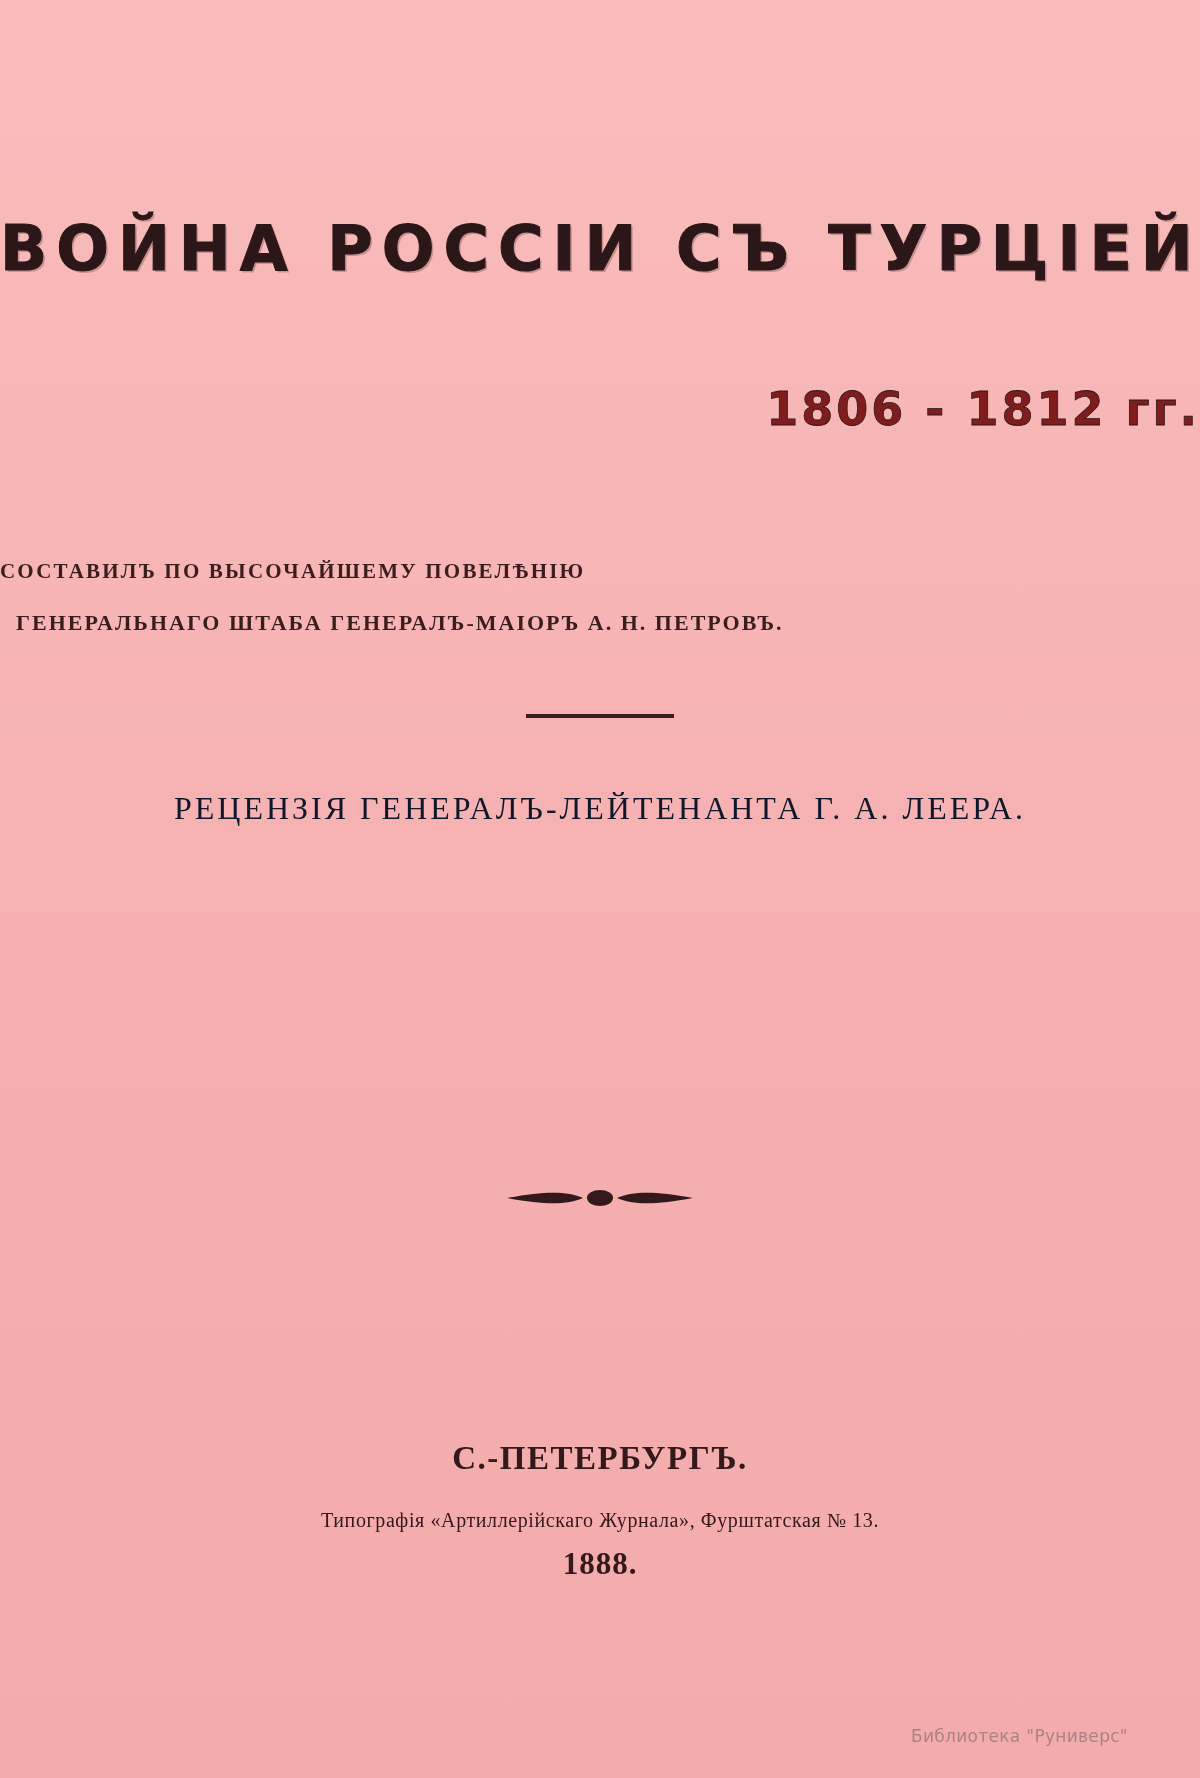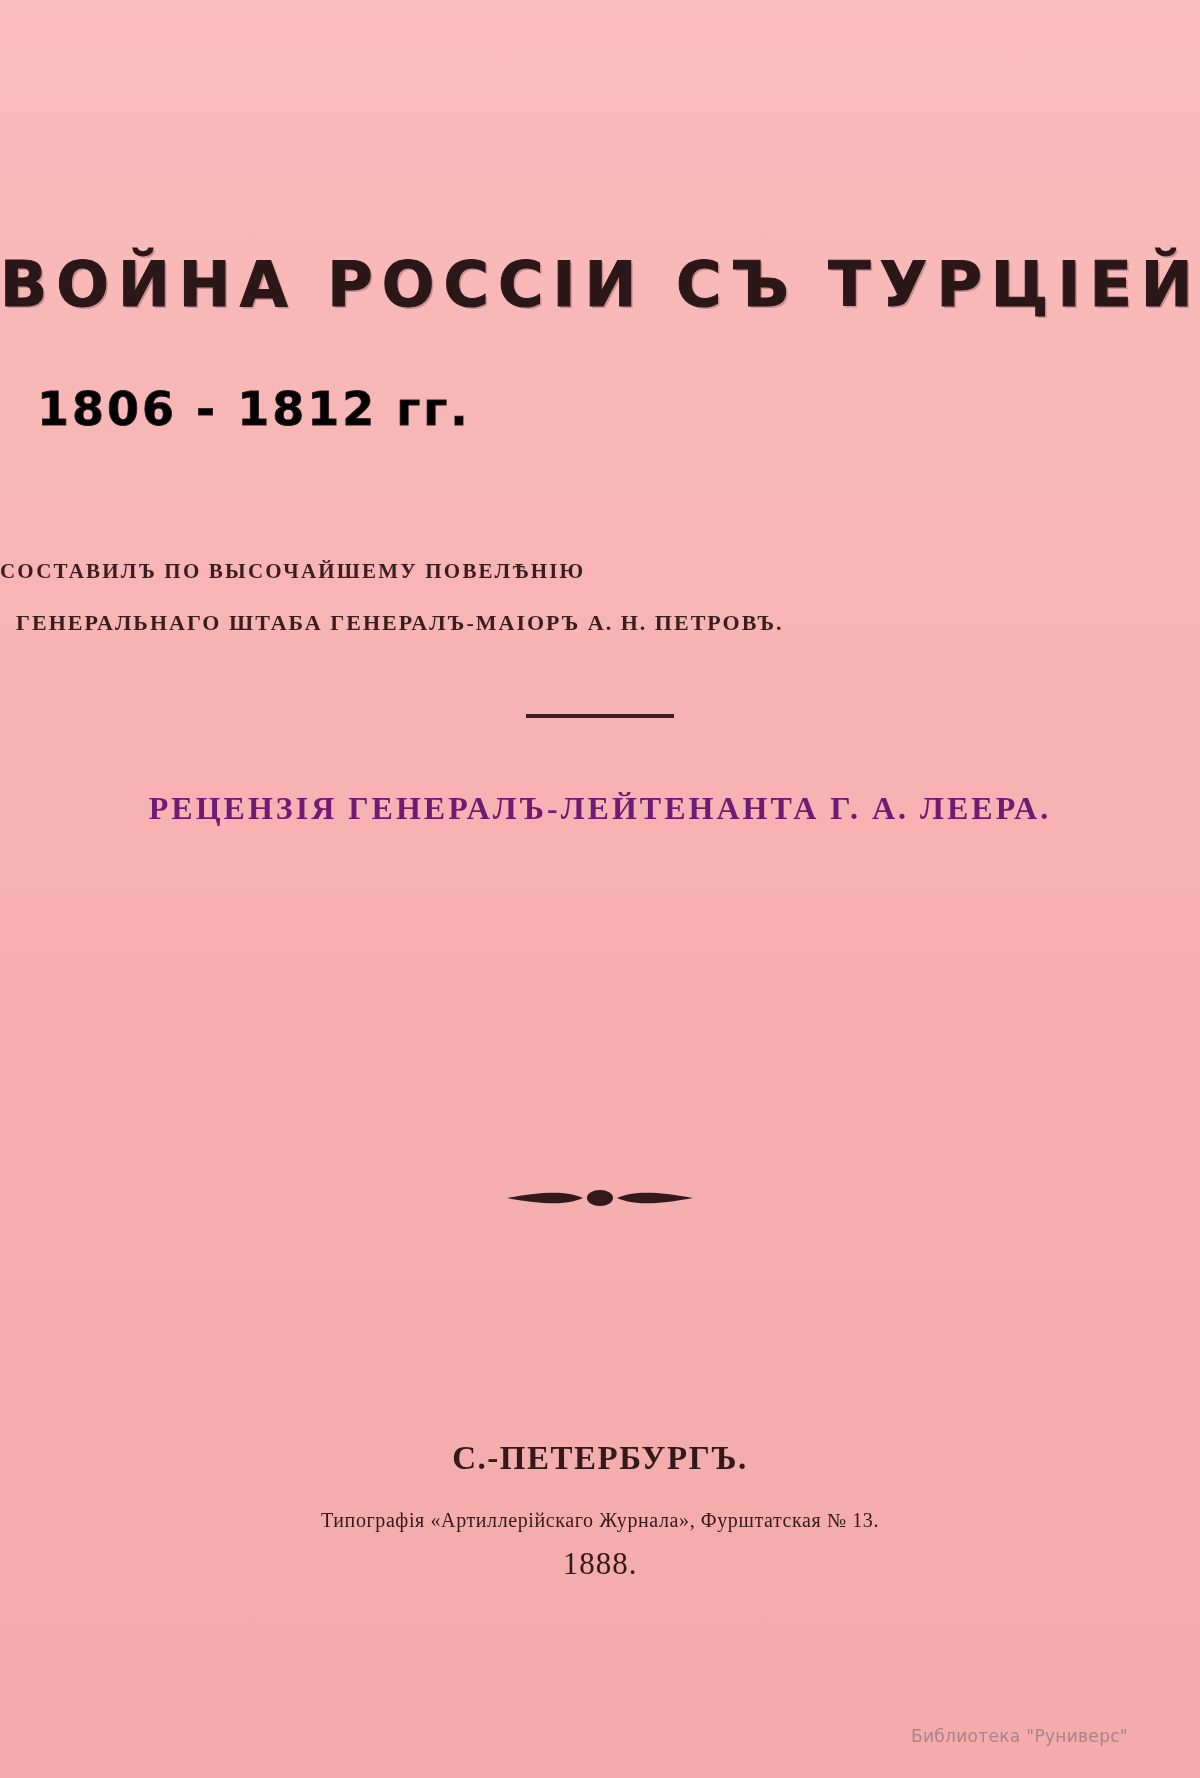--- a/index.html
+++ b/index.html
@@ -41,34 +41,33 @@
     top: 212px;
     text-align: center;
     font-family: "DejaVu Sans", sans-serif;
     font-weight: bold;
     font-size: 62px;
     letter-spacing: 9px;
     color: #2b1618;
     -webkit-text-stroke: 1px #2b1618;
     text-shadow: 2px 2px 0 rgba(60,25,30,0.25);
     white-space: nowrap;
-    margin-top: 36px;
   }
 
   .title-years {
     position: absolute;
     left: 0;
     right: 0;
     top: 382px;
-    text-align: left;
+    text-align: right;
     font-family: "DejaVu Sans", sans-serif;
     font-weight: bold;
     font-size: 46px;
     letter-spacing: 3px;
-    color: #000000;
+    color: #7f1d1d;
     padding-left: 37px;
     -webkit-text-stroke: 0.8px #2b1618;
   }
 
   .byline {
     position: absolute;
     left: 0;
     right: 0;
     top: 545px;
     font-family: "Liberation Serif", serif;
@@ -94,24 +93,24 @@
     background: #3a1d1f;
   }
 
   .review-line {
     position: absolute;
     left: 0;
     right: 0;
     top: 790px;
     text-align: center;
     font-family: "Liberation Serif", serif;
-    font-weight: bold;
+    font-weight: normal;
     font-size: 32px;
     letter-spacing: 3px;
-    color: #701a75;
+    color: #0f172a;
     white-space: nowrap;
   }
 
   .ornament {
     position: absolute;
     left: 50%;
     transform: translateX(-50%);
     top: 1180px;
     width: 190px;
     height: 36px;
@@ -134,21 +133,21 @@
   }
   .imprint .printer {
     font-family: "Liberation Serif", serif;
     font-size: 20px;
     letter-spacing: 0.6px;
     margin-bottom: 14px;
     margin-top: 32px;
   }
   .imprint .year {
     font-family: "Liberation Serif", serif;
-    font-weight: normal;
+    font-weight: bold;
     font-size: 31px;
     letter-spacing: 1px;
   }
 
   .watermark {
     position: absolute;
     right: 72px;
     bottom: 32px;
     font-family: "DejaVu Sans", sans-serif;
     font-size: 17px;

